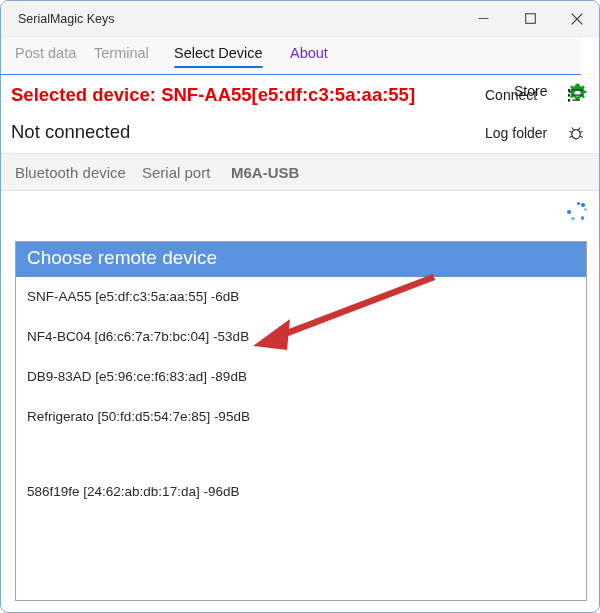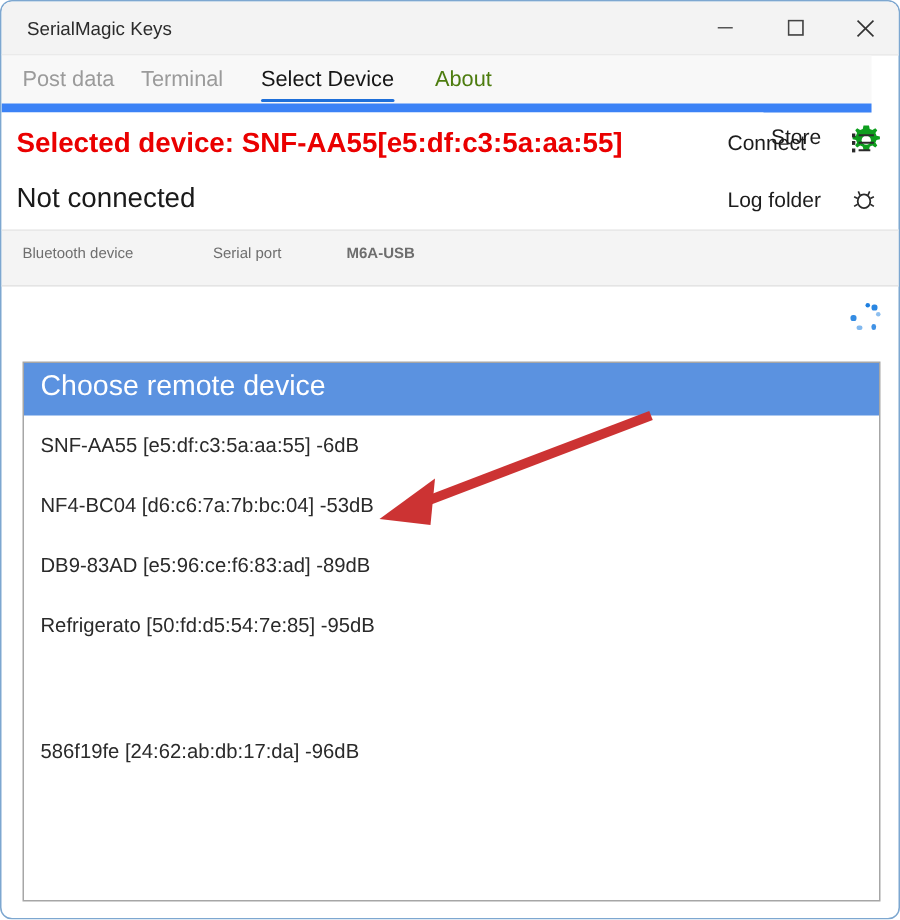--- a/index.html
+++ b/index.html
@@ -55,32 +55,32 @@
   #btn-close { left: 553px; }
   .win-glyph { display: block; }
 
   
   #tabbar {
     position: absolute;
     left: 0; top: 36px;
     width: 580px;
     height: 38px;
     background: #f8f8f8;
-    border-bottom: 6px solid #3b82f6;
+    border-bottom: 1px solid #3b82f6;
     box-sizing: border-box;
   }
   .tab {
     position: absolute;
     top: 8px;
     font-size: 14.5px;
     color: #9b9b9b;
     white-space: nowrap;
     cursor: default;
   }
-  .tab.dark { color: #4d7c0f; }
+  .tab.dark { color: #6d28d9; }
   .tab.active {
     color: #161616;
   }
   .tab.active::after {
     content: "";
     position: absolute;
     left: 0;
     right: 0;
     bottom: -7px;
     height: 2.5px;
@@ -193,21 +193,21 @@
     width: 600px;
     height: 38px;
     background: #f4f4f4;
     border-top: 1px solid #e8e8e8;
     border-bottom: 1px solid #e4e4e4;
     box-sizing: border-box;
   }
   .subtab {
     position: absolute;
     top: 10px;
-    font-size: 10px;
+    font-size: 15px;
     color: #6e6e6e;
     white-space: nowrap;
     cursor: default;
   }
   #subtab-bt { left: 14px; }
   #subtab-serial { left: 141px; }
   #subtab-m6a { left: 230px; font-weight: bold; }
 
   
   #enum-status {
@@ -372,21 +372,21 @@
   </div>
 
   <div id="device-listbox">
     <div id="listbox-header">
       <div id="listbox-header-label">Choose remote device</div>
     </div>
     <div class="device-row" style="top:47px;">SNF-AA55 [e5:df:c3:5a:aa:55] -6dB</div>
     <div class="device-row" style="top:87px;">NF4-BC04 [d6:c6:7a:7b:bc:04] -53dB</div>
     <div class="device-row" style="top:127px;">DB9-83AD [e5:96:ce:f6:83:ad] -89dB</div>
     <div class="device-row" style="top:167px;">Refrigerato [50:fd:d5:54:7e:85] -95dB</div>
-    <div class="device-row" style="top:251px;text-align:center;">586f19fe [24:62:ab:db:17:da] -96dB</div>
+    <div class="device-row" style="top:242px;text-align:center;">586f19fe [24:62:ab:db:17:da] -96dB</div>
   </div>
 
   <svg id="annotation-arrow" viewBox="0 0 600 613">
     <line x1="433" y1="276" x2="281" y2="334" stroke="#CC3333" stroke-width="6.5" stroke-linecap="butt"></line>
     <path d="M252 345 L289 318 L286 349 Z" fill="#CC3333"></path>
   </svg>
 
 </div>
 
 </body></html>

